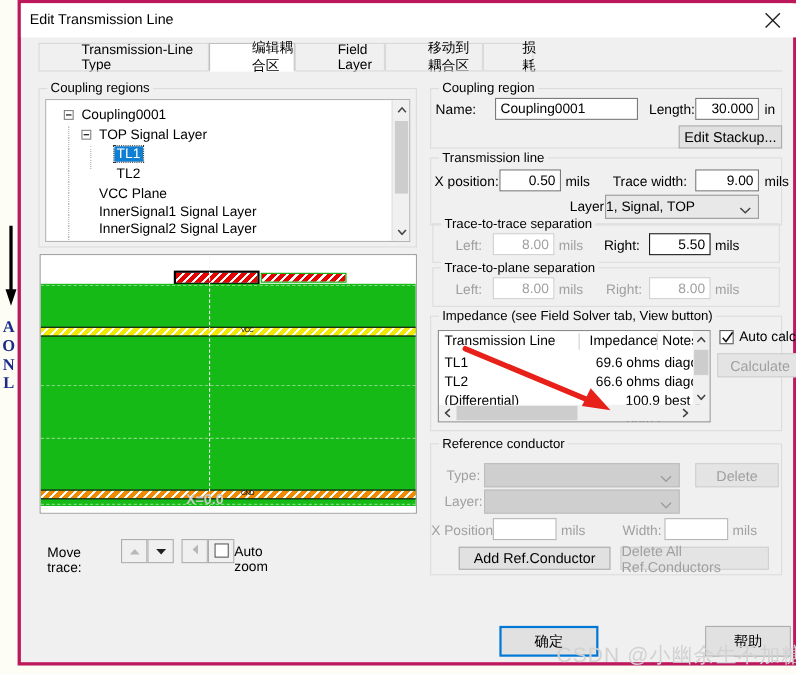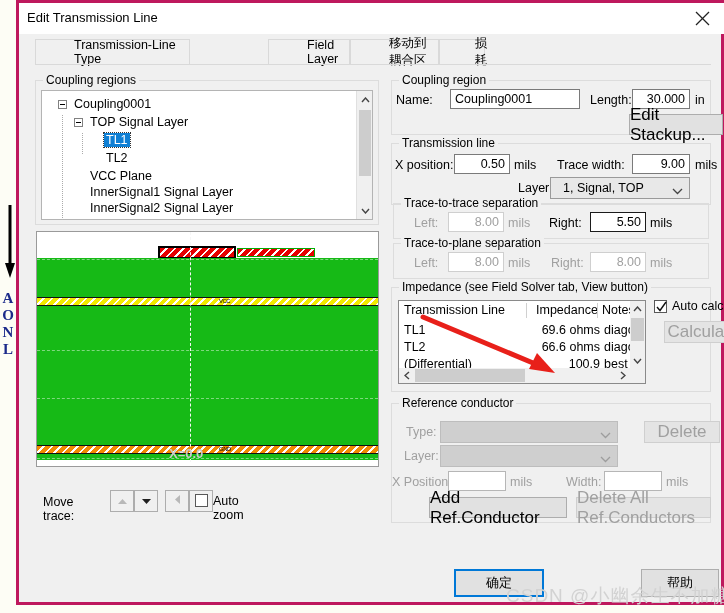--- a/index.html
+++ b/index.html
@@ -165,28 +165,28 @@
     position:absolute;height:20px;background:#fff;border:1px solid #7a7a7a;
     box-sizing:border-box;font-size:12.5px;color:#000;
     display:flex;align-items:center;padding:0 4px;
   }
   .inp.right{justify-content:flex-end;}
   .inp.dim{border:1px solid #cfcfcf;color:#a0a0a0;}
   .inp.strong{border:1px solid #1b1b1b;}
   .inp.empty{border:1px solid #b6b6b6;}
   .btn{
     position:absolute;background:#e1e1e1;border:1px solid #adadad;
-    box-sizing:border-box;font-size:17px;color:#000;
-    display:flex;align-items:center;justify-content:center;cursor:default;margin-left:12px;
+    box-sizing:border-box;font-size:13px;color:#000;
+    display:flex;align-items:center;justify-content:center;cursor:default;
   }
   .btn.dim{color:#a0a0a0;background:#e4e4e4;border:1px solid #cfcfcf;}
   .sel-box{
     position:absolute;height:22px;background:#e8e8e8;border:1px solid #9a9a9a;
     box-sizing:border-box;font-size:12.5px;display:flex;align-items:center;
-    padding:0 12px;cursor:default;
+    padding:0 0;cursor:default;
   }
   .sel-box.dim{background:#cfcfcf;border:1px solid #bdbdbd;color:#a0a0a0;}
   .chev{position:absolute;right:6px;top:6px;}
   
   #imp-table{
     position:absolute;left:6px;top:12px;width:248px;height:84px;
     background:#fff;border:1px solid #8a8a8a;box-sizing:border-box;overflow:hidden;
   }
   .ihdr{
     position:absolute;top:0;height:19px;line-height:19px;font-size:12.5px;
@@ -263,20 +263,21 @@
     <div id="close-btn">
       <svg width="15" height="15" viewBox="0 0 15 15">
         <line x1="1" y1="1" x2="14" y2="14" stroke="#222" stroke-width="1.3"></line>
         <line x1="14" y1="1" x2="1" y2="14" stroke="#222" stroke-width="1.3"></line>
       </svg>
     </div>
   </div>
 
   <div id="tabstrip">
     <div class="tab" style="left:0px;width:155px;">Transmission-Line Type</div>
+    <div class="tab active" style="left:155px;width:78px;">编辑耦合区</div>
     <div class="tab" style="left:233px;width:82px;">Field Layer</div>
     <div class="tab" style="left:315px;width:89px;">移动到耦合区</div>
     <div class="tab" style="left:404px;width:46px;">损耗</div>
   </div>
   <div id="tabline"></div>
 
   <div class="group" id="grp-coupling-regions">
     <span class="group-title">Coupling regions</span>
 
     <div id="tree">

